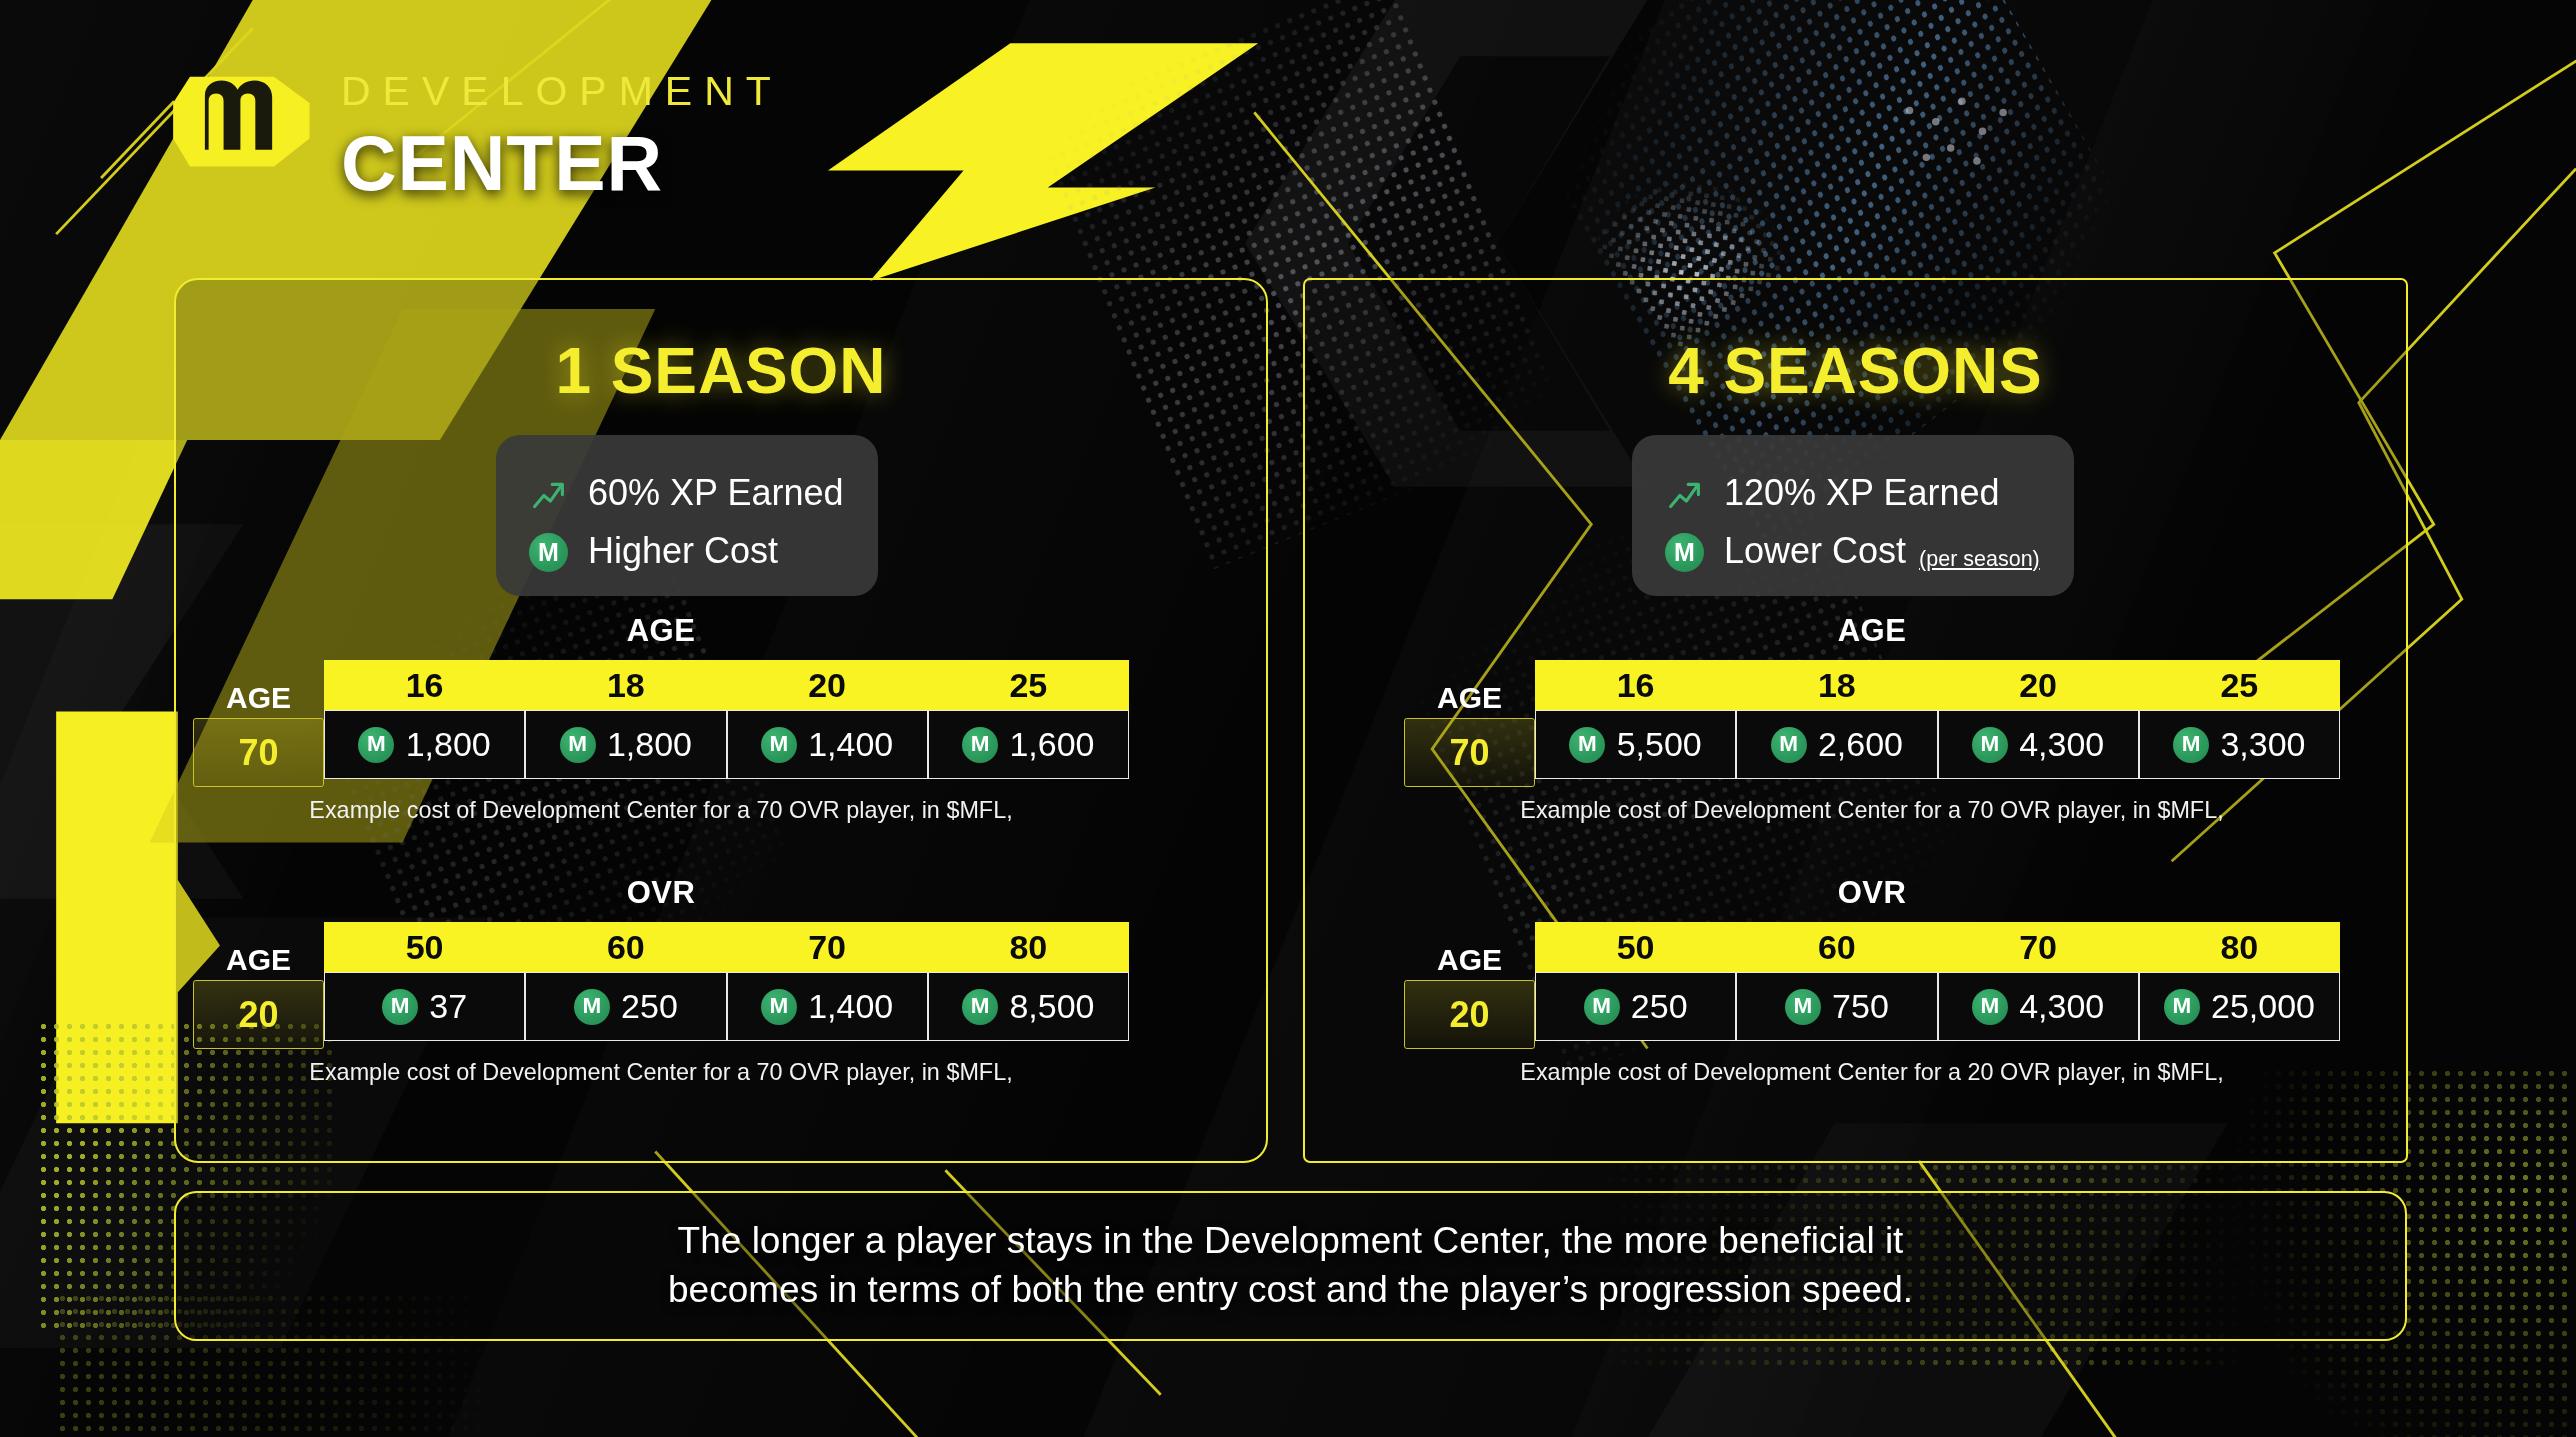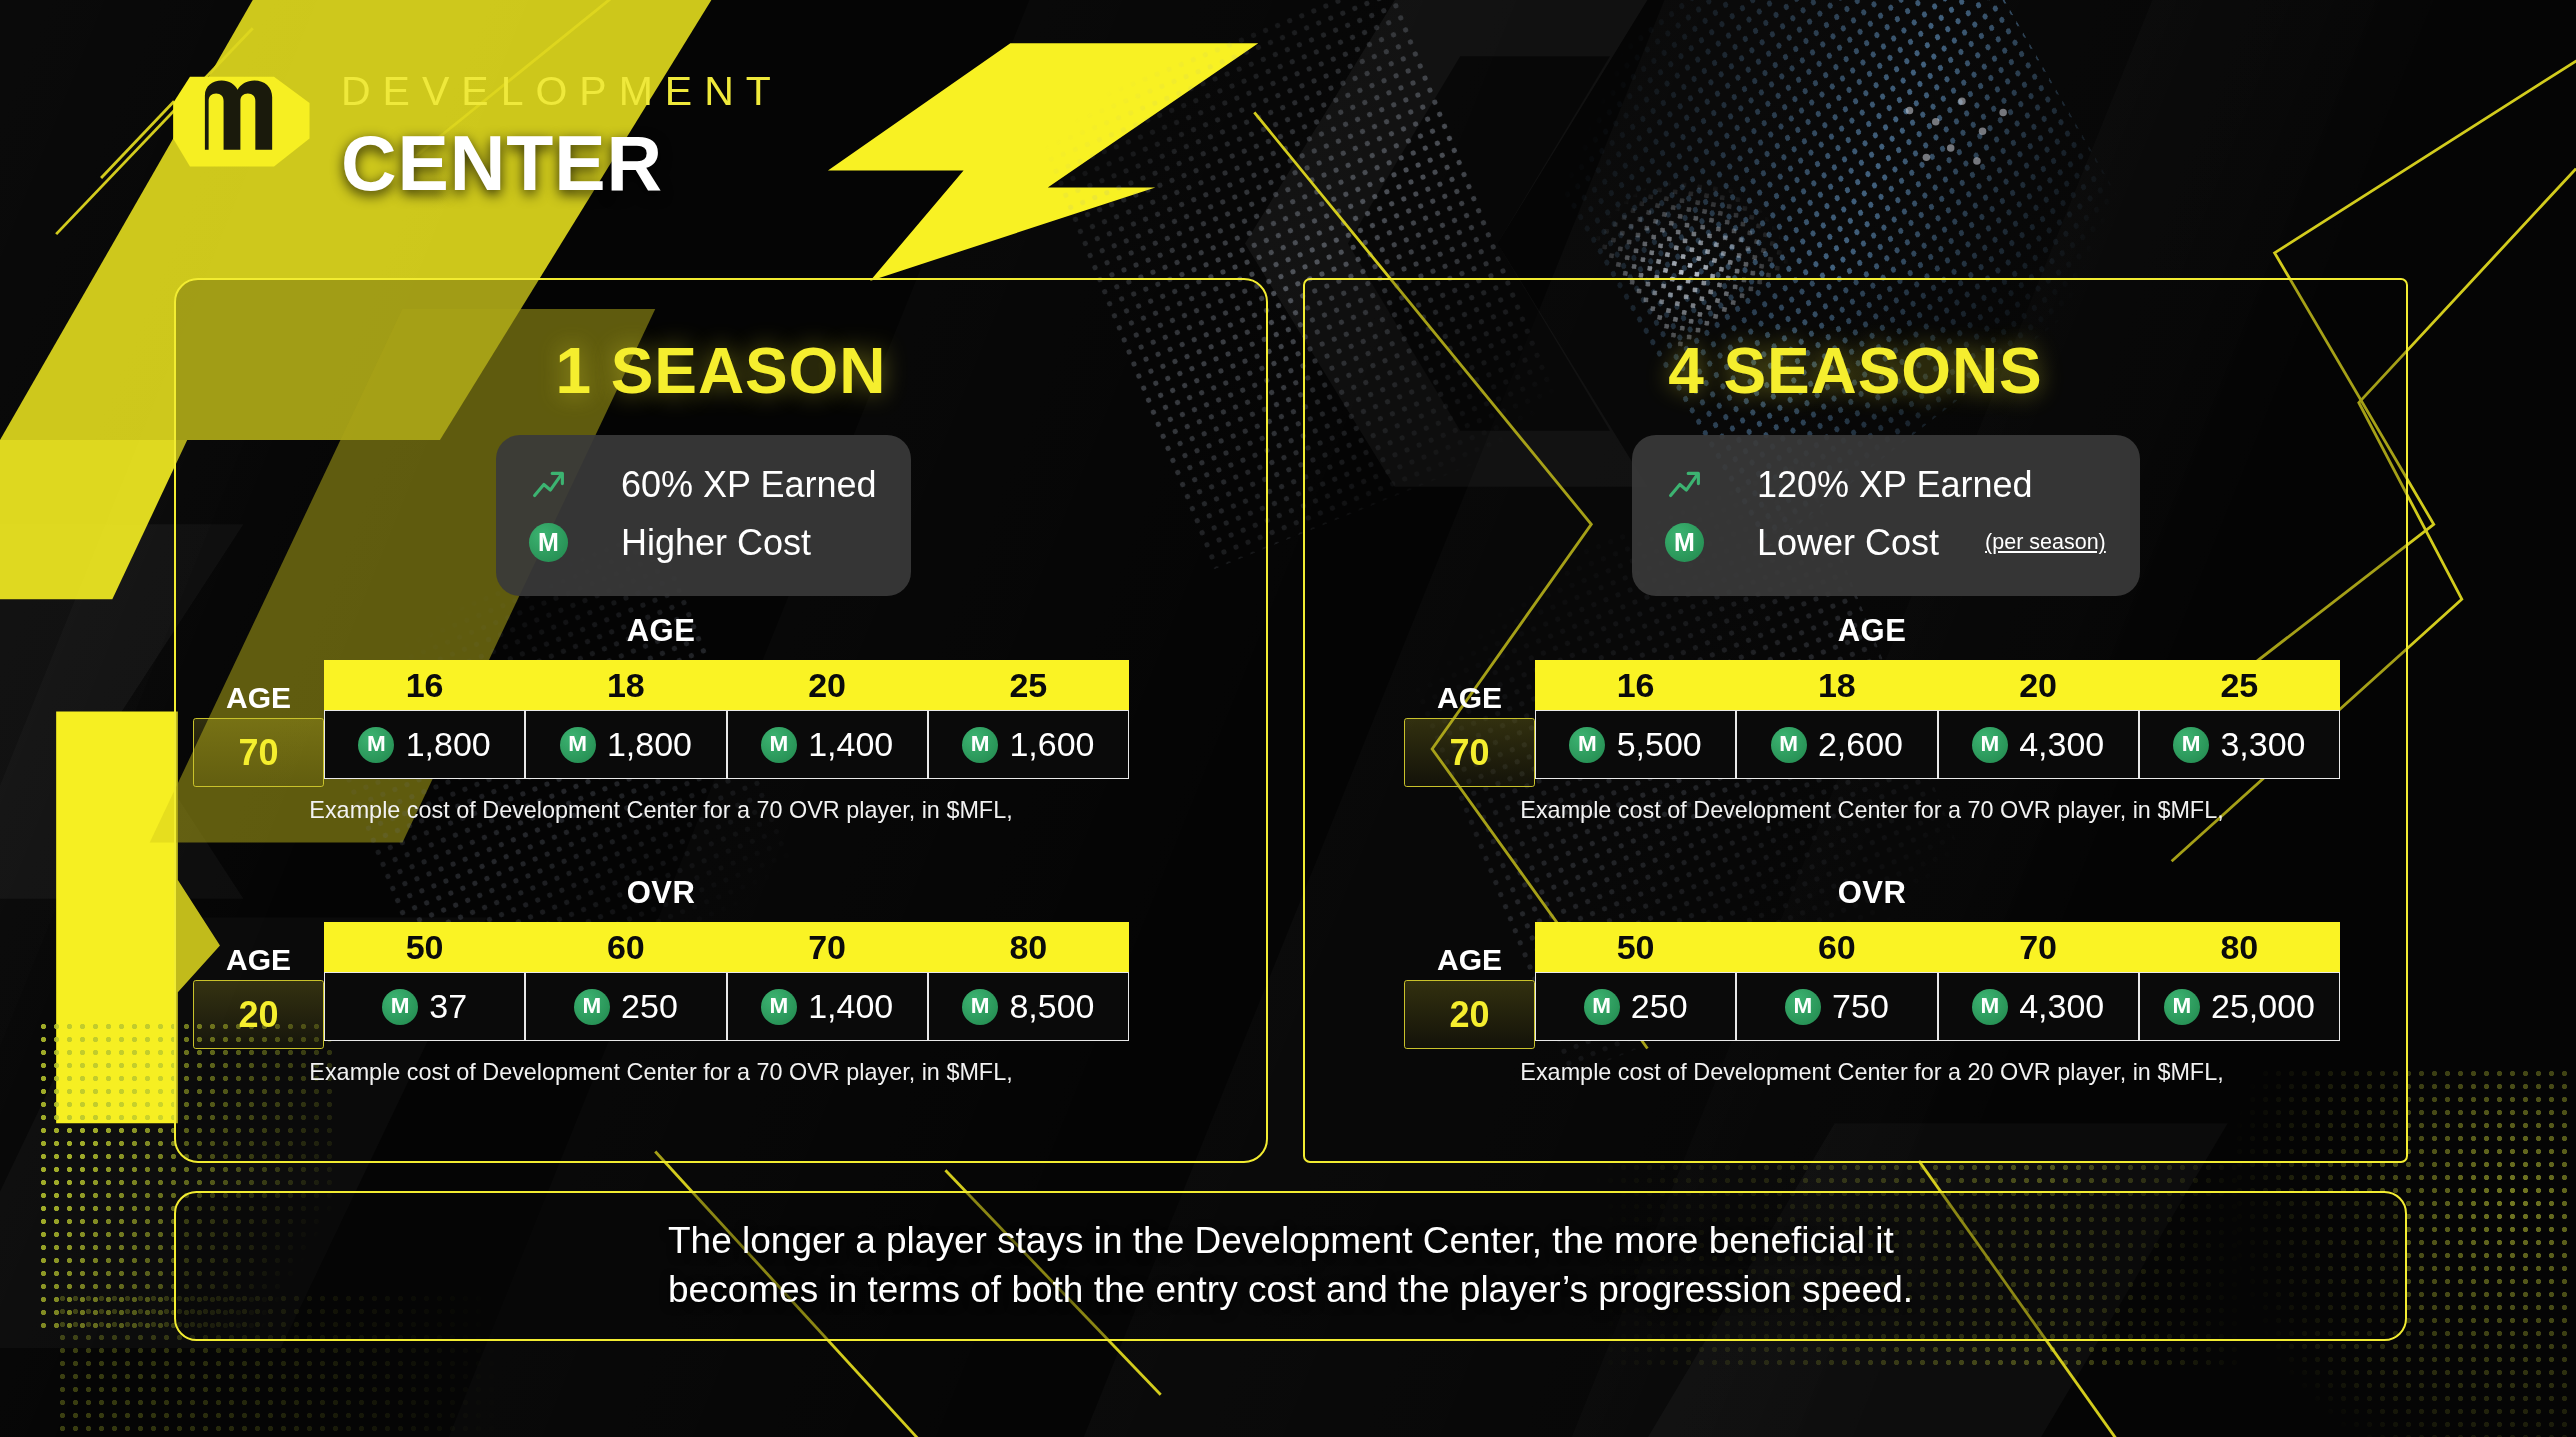--- a/index.html
+++ b/index.html
@@ -61,21 +61,21 @@
   }
 
   
   .badge{
     position:absolute; top:435px;
     background:rgba(58,58,58,.92); border-radius:24px;
     padding:20.6px 34px 24px 28px;
   }
   #badge-left{ left:496px; }
   #badge-right{ left:1632px; }
-  .badge-row{ display:flex; align-items:center; height:58px;gap:33px; }
+  .badge-row{ display:flex; align-items:flex-end; height:58px; }
   .badge-ico{ width:49px; display:flex; align-items:center; justify-content:center; flex:0 0 49px; }
   .badge-text{ font-size:36px; color:#fff; margin-left:15px; white-space:nowrap; }
   .badge-sub{ font-size:21.5px; color:#fff; margin-left:13px; white-space:nowrap;text-decoration:underline; }
 
   .coin{
     width:39px;height:39px;border-radius:50%;
     background:radial-gradient(circle at 35% 30%,#3cb371,#21874d);
     display:flex;align-items:center;justify-content:center;
     font-size:25px;font-weight:700;color:#fff;line-height:1;
   }
@@ -129,21 +129,21 @@
   #tbl-r2{ left:1404px; top:875px; width:936px; }
 
   
   #banner{
     position:absolute; left:174px; top:1191px; width:2233px; height:150px;
     border:2.8px solid #f2ec31; border-radius:22.5px;
     display:flex; align-items:center; justify-content:center;
     background:rgba(6,6,6,.35);
   }
   #banner-text{
-    font-size:37px; line-height:1.32; color:#fff;
+    text-align:center; font-size:37px; line-height:1.32; color:#fff;
     max-width:1685px; text-shadow:0 2.8px 9.4px rgba(0,0,0,.9);
   }
 </style>
 </head>
 <body>
 
 <div id="bg">
 
   <div class="band" style="left:-187px;top:-112px;width:655px;height:2247px;transform:skewX(-22deg);opacity:.55;"></div>
   <div class="band" style="left:393px;top:-187px;width:318px;height:2247px;transform:skewX(-22deg);opacity:.38;"></div>

